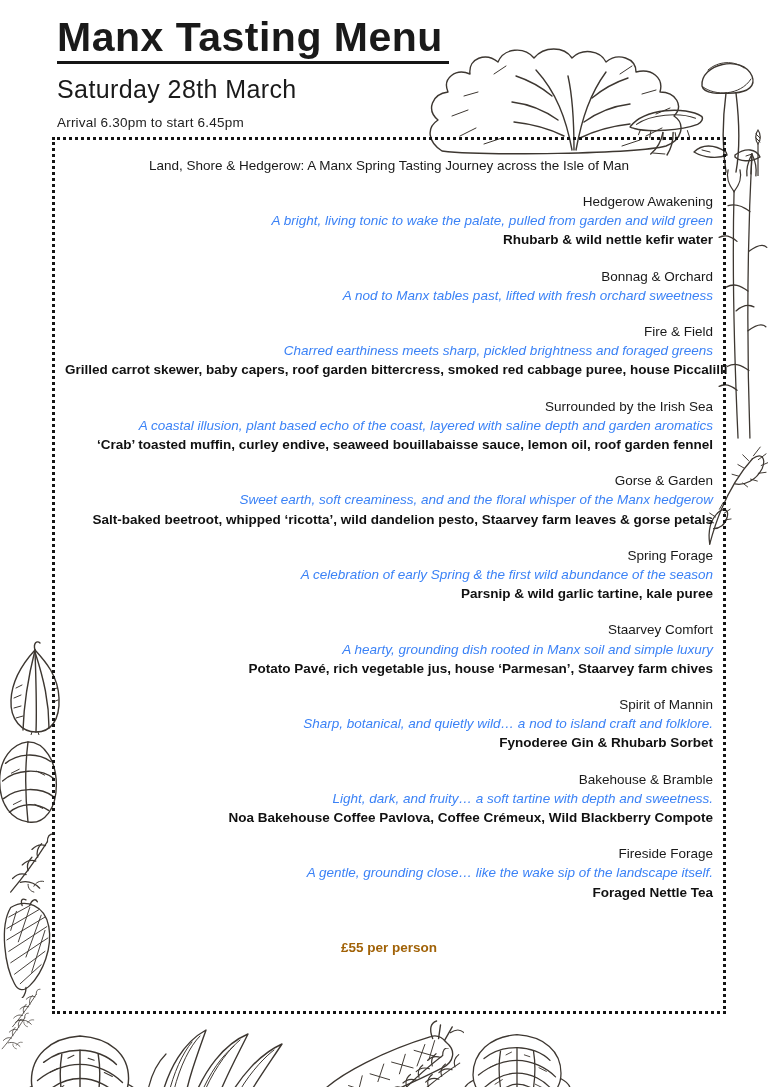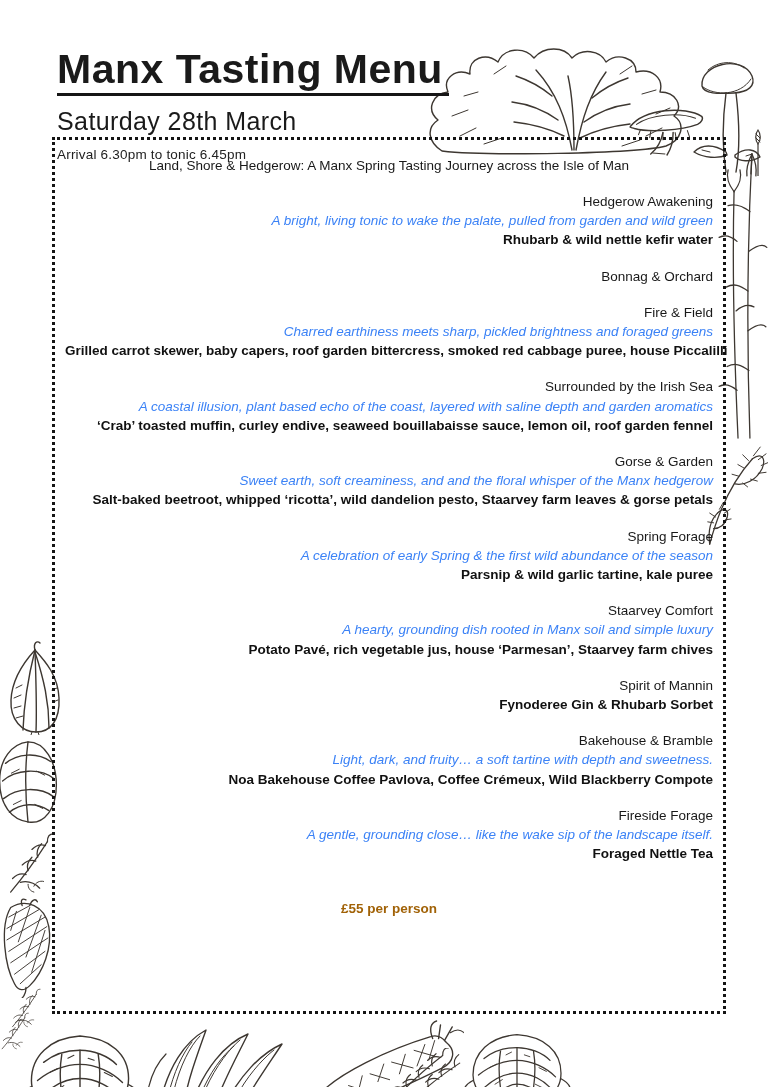--- a/index.html
+++ b/index.html
@@ -1,20 +1,20 @@
 <!DOCTYPE html>
 <html><head>
 <meta charset="utf-8">
 <style>
   html,body{margin:0;padding:0;background:#fff;}
   .page{position:relative;width:768px;height:1087px;background:#ffffff;overflow:hidden;
         font-family:"Liberation Sans",sans-serif;color:#1a1a1a;}
 
   
-  .header{position:absolute;left:57px;top:16px;z-index:3;margin-top:32px;}
+  .header{position:absolute;left:57px;top:16px;z-index:3;}
   .title{font-size:41px;font-weight:600;letter-spacing:.5px;line-height:1.06;
          display:inline-block;border-bottom:3px solid #161616;padding-bottom:2px;padding-right:6px;}
   .date{font-size:25px;font-weight:400;letter-spacing:.4px;margin-top:11px;}
   .arrival{font-size:13.5px;font-weight:400;letter-spacing:.2px;margin-top:11px;color:#222;}
 
   
   .menu-box{position:absolute;left:52px;top:137px;width:674px;height:877px;box-sizing:border-box;
             border:3px dotted #141414;z-index:2;text-align:center;padding:16px 10px 0 10px;}
   .intro{font-size:13.5px;line-height:19px;margin-bottom:17px;color:#191919;}
   .course{margin-bottom:17px;text-align:right;}
@@ -273,21 +273,21 @@
         <path d="M71,20 C69,14 71,10 75,7"></path>
     </g>
   </defs>
 </svg>
 
 <div class="page">
 
   <div class="header">
     <div class="title">Manx Tasting Menu</div>
     <div class="date">Saturday 28th March</div>
-    <div class="arrival">Arrival 6.30pm to tonic 6.45pm</div>
+    <div class="arrival">Arrival 6.30pm to start 6.45pm</div>
   </div>
 
   <svg class="deco" style="left:398px;top:48px;" width="312" height="108" viewBox="0 0 260 108">
       <use href="#sym-lettuce"></use>
     </svg>
   <svg class="deco" style="left:626px;top:100px;" width="80" height="56" viewBox="0 0 78 55">
       <use href="#sym-mushroom-flat"></use>
     </svg>
   <svg class="deco" style="left:690px;top:46px;" width="72" height="130" viewBox="0 0 72 130">
       <use href="#sym-mushroom-tall"></use>
@@ -341,20 +341,21 @@
     <div class="intro">Land, Shore &amp; Hedgerow: A Manx Spring Tasting Journey across the Isle of Man</div>
     <div id="course-list">
   <div class="course">
     <div class="course-name">Hedgerow Awakening</div>
     <div class="course-desc">A bright, living tonic to wake the palate, pulled from garden and wild green</div>
     <div class="course-dish">Rhubarb &amp; wild nettle kefir water</div>
   </div>
 
   <div class="course">
     <div class="course-name">Bonnag &amp; Orchard</div>
+    <div class="course-desc">A nod to Manx tables past, lifted with fresh orchard sweetness</div>
   </div>
 
   <div class="course">
     <div class="course-name">Fire &amp; Field</div>
     <div class="course-desc">Charred earthiness meets sharp, pickled brightness and foraged greens</div>
     <div class="course-dish">Grilled carrot skewer, baby capers, roof garden bittercress, smoked red cabbage puree, house Piccalilli</div>
   </div>
 
   <div class="course">
     <div class="course-name">Surrounded by the Irish Sea</div>
@@ -375,20 +376,21 @@
   </div>
 
   <div class="course">
     <div class="course-name">Staarvey Comfort</div>
     <div class="course-desc">A hearty, grounding dish rooted in Manx soil and simple luxury</div>
     <div class="course-dish">Potato Pavé, rich vegetable jus, house ‘Parmesan’, Staarvey farm chives</div>
   </div>
 
   <div class="course">
     <div class="course-name">Spirit of Mannin</div>
+    <div class="course-desc">Sharp, botanical, and quietly wild… a nod to island craft and folklore.</div>
     <div class="course-dish">Fynoderee Gin &amp; Rhubarb Sorbet</div>
   </div>
 
   <div class="course">
     <div class="course-name">Bakehouse &amp; Bramble</div>
     <div class="course-desc">Light, dark, and fruity… a soft tartine with depth and sweetness.</div>
     <div class="course-dish">Noa Bakehouse Coffee Pavlova, Coffee Crémeux, Wild Blackberry Compote</div>
   </div>
 
   <div class="course">

